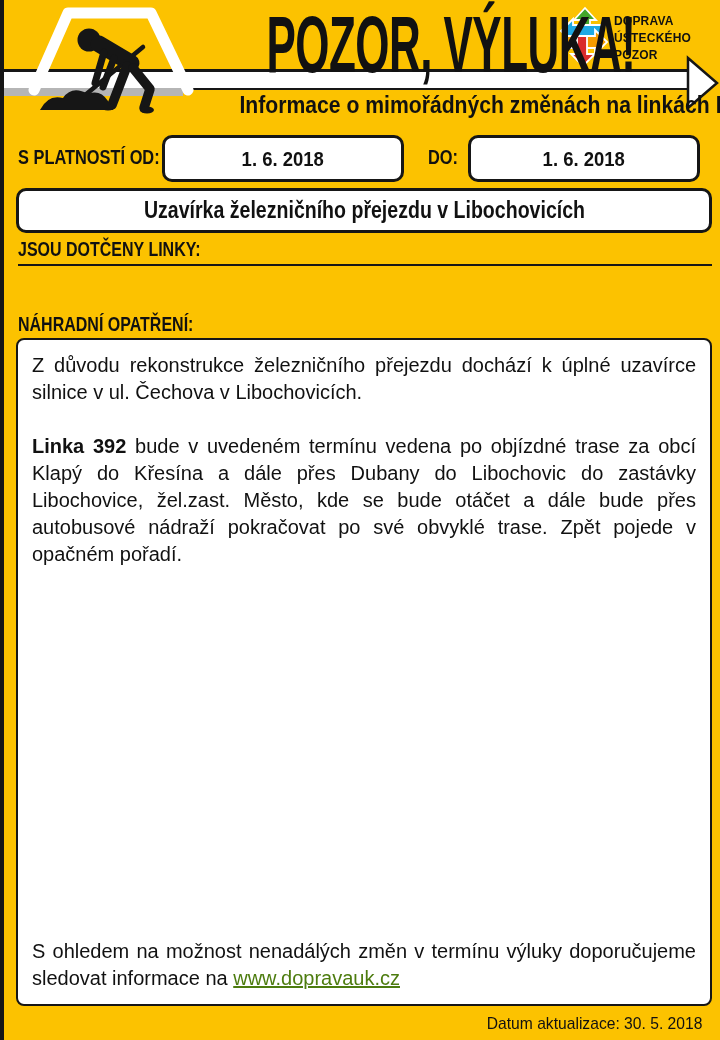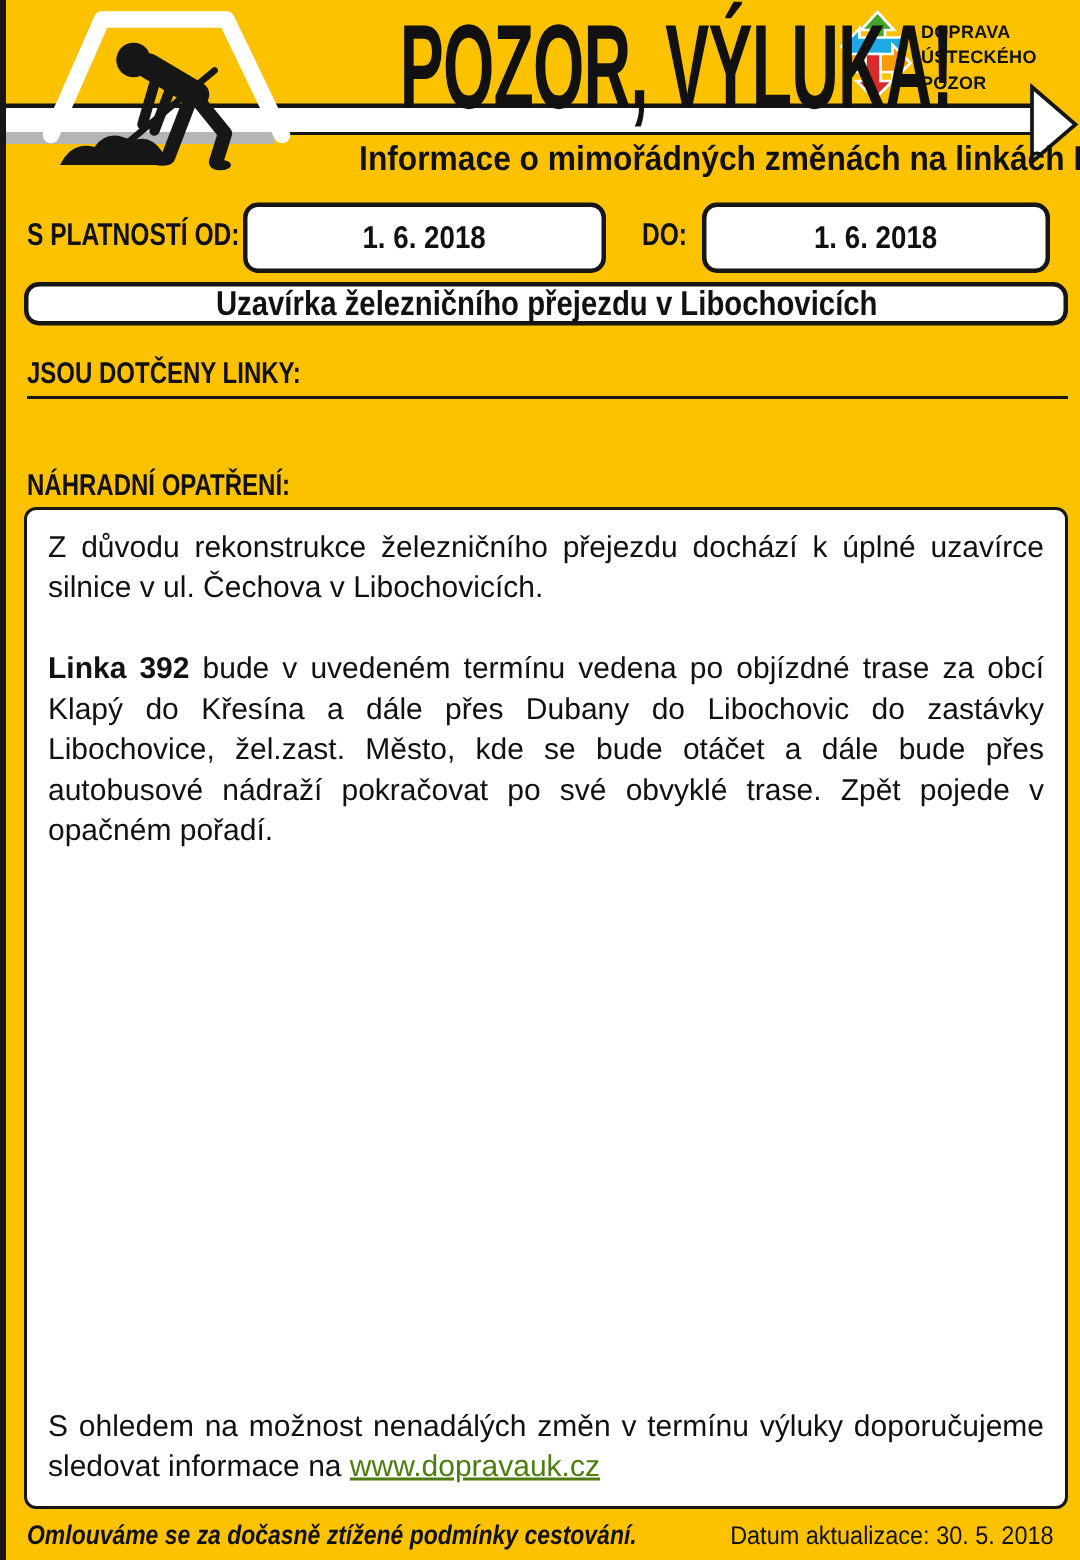--- a/index.html
+++ b/index.html
@@ -31,21 +31,21 @@
   .valid-from-label{position:absolute;left:14px;top:145px;}
   .valid-to-label{position:absolute;left:424px;top:145px;text-align:center;}
   .white-box{
     position:absolute;background:#fff;border:3px solid #161616;border-radius:10px;
     box-sizing:border-box;display:flex;align-items:center;justify-content:center;
   }
   .date-box{top:135px;height:47px;font-weight:bold;font-size:21px;}
   .date-box>span{display:inline-block;transform:scaleX(0.88);}
   .date-from{left:158px;width:242px;}
   .date-to{left:464px;width:232px;}
-  .title-box{left:12px;top:188px;width:696px;height:29px;font-weight:bold;font-size:23px;}
+  .title-box{left:12px;top:188px;width:696px;height:45px;font-weight:bold;font-size:23px;}
   .title-box>span{display:inline-block;transform:scaleX(0.85);white-space:nowrap;}
   
   .section-label{position:absolute;left:14px;font-weight:bold;font-size:20px;}
   .section-label>span{display:inline-block;transform:scaleX(0.80);transform-origin:0 50%;white-space:nowrap;}
   .lines-label{top:238px;left:14px;width:694px;border-bottom:2px solid #161616;padding-bottom:3px;}
   .measures-label{top:313px;}
   .lines-box{
     left:12px;top:264px;width:696px;height:47px;justify-content:flex-start;
     padding-left:12px;font-size:21px;border-width:2.5px;border-radius:8px;
   }
@@ -148,20 +148,17 @@
 
   <div class="section-label measures-label">
     <span>NÁHRADNÍ OPATŘENÍ:</span>
   </div>
   <div class="white-box measures-box">
     <p class="para">Z důvodu rekonstrukce železničního přejezdu dochází k úplné uzavírce silnice v ul. Čechova v Libochovicích.</p>
     <p class="para"><span class="bold">Linka 392</span><span> bude v uvedeném termínu vedena po objízdné trase za obcí Klapý do Křesína a dále přes Dubany do Libochovic do zastávky Libochovice, žel.zast. Město, kde se bude otáčet a dále bude přes autobusové nádraží pokračovat po své obvyklé trase. Zpět pojede v opačném pořadí.</span></p>
     <p class="closing"><span>S ohledem na možnost nenadálých změn v termínu výluky doporučujeme sledovat informace na </span><a href="#">www.dopravauk.cz</a></p>
   </div>
 
-  <div class="footer-apology">
-    <span>Omlouváme se za dočasně ztížené podmínky cestování.</span>
-  </div>
   <div class="footer-updated">
     <span>Datum aktualizace: 30. 5. 2018</span>
   </div>
 
 </div>
 
 </body></html>

